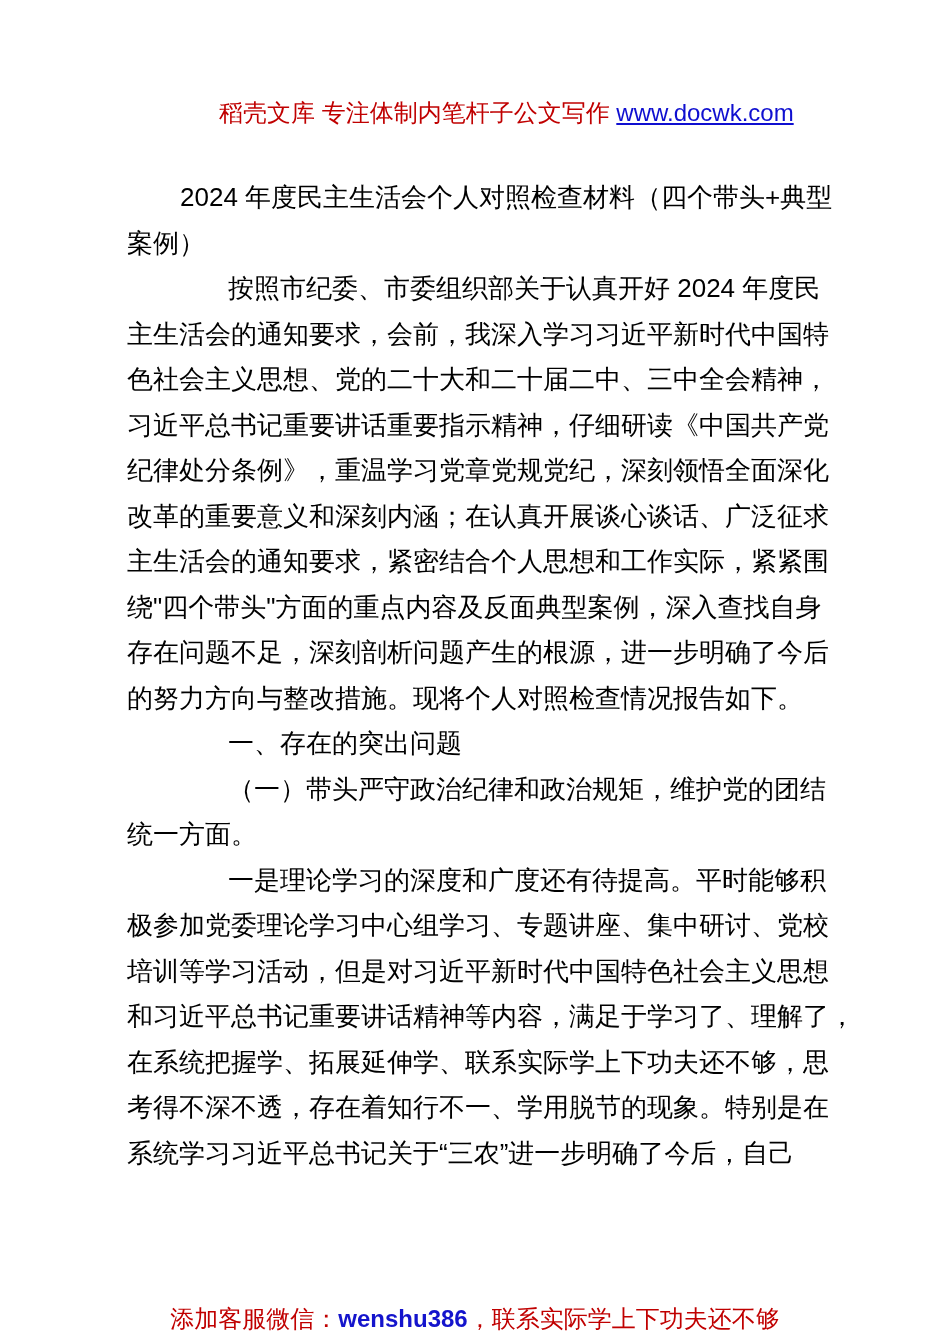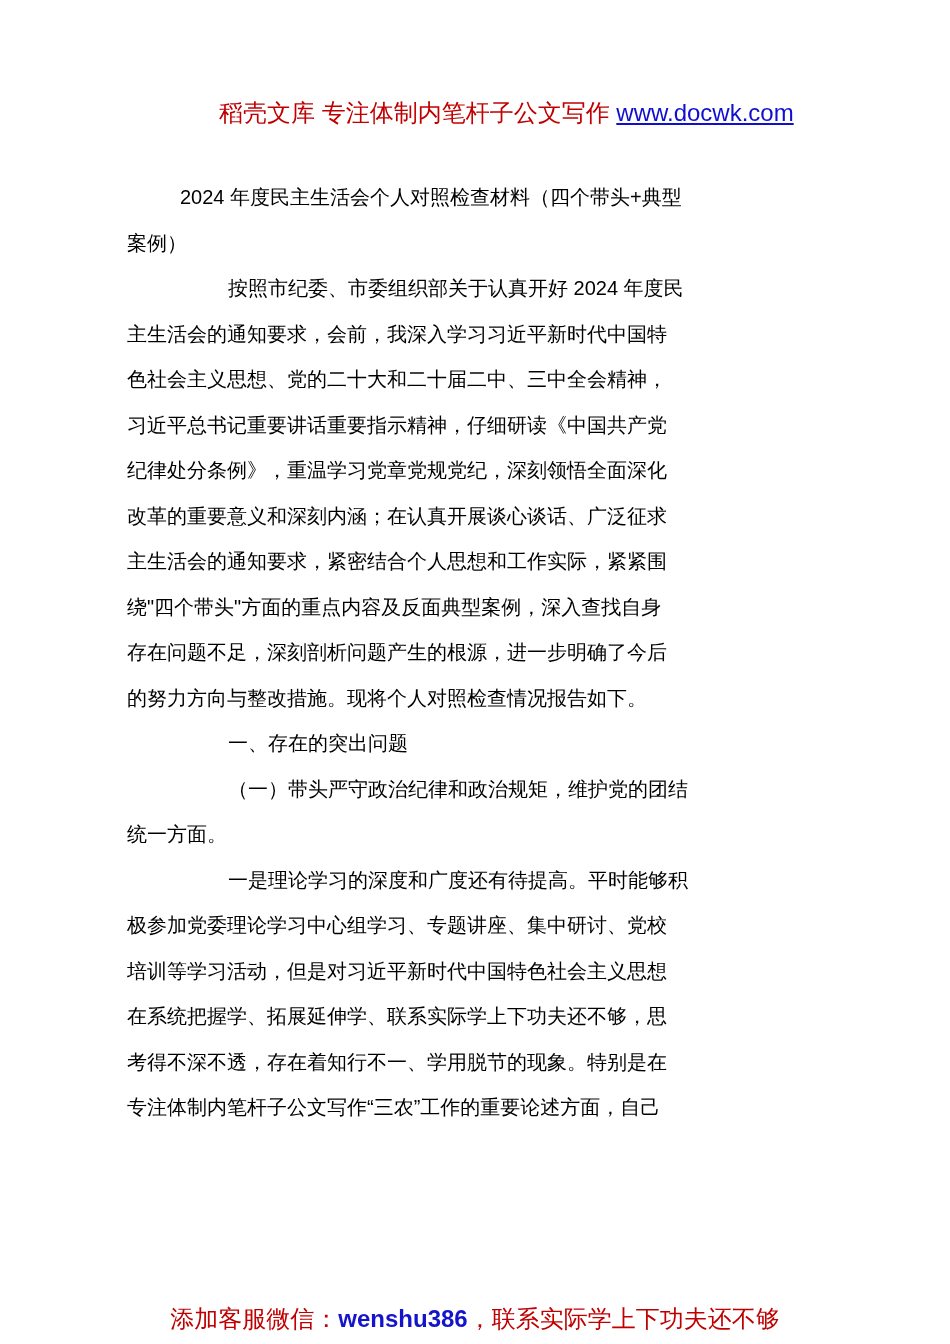--- a/index.html
+++ b/index.html
@@ -31,21 +31,21 @@
     color: var(--link-blue, #0000cc);
     text-decoration: underline;
     cursor: pointer;
   }
   
   .doc-body {
     position: absolute;
     top: 175px;
     left: 127px;
     width: 712px;
-    font-size: 20px;
+    font-size: 26px;
     color: var(--text-black, #000000);
   }
   .doc-line {
     height: 45.5px;
     line-height: 45.5px;
     white-space: pre;
   }
   .ind-title { padding-left: 53px; }
   .ind-para  { padding-left: 101px; }
   
@@ -84,23 +84,24 @@
       <div class="doc-line">主生活会的通知要求，紧密结合个人思想和工作实际，紧紧围</div>
       <div class="doc-line">绕"四个带头"方面的重点内容及反面典型案例，深入查找自身</div>
       <div class="doc-line">存在问题不足，深刻剖析问题产生的根源，进一步明确了今后</div>
       <div class="doc-line">的努力方向与整改措施。现将个人对照检查情况报告如下。</div>
       <div class="doc-line ind-para">一、存在的突出问题</div>
       <div class="doc-line ind-para">（一）带头严守政治纪律和政治规矩，维护党的团结</div>
       <div class="doc-line">统一方面。</div>
       <div class="doc-line ind-para">一是理论学习的深度和广度还有待提高。平时能够积</div>
       <div class="doc-line">极参加党委理论学习中心组学习、专题讲座、集中研讨、党校</div>
       <div class="doc-line">培训等学习活动，但是对习近平新时代中国特色社会主义思想</div>
+      <div class="doc-line">和习近平总书记重要讲话精神等内容，满足于学习了、理解了，</div>
       <div class="doc-line">在系统把握学、拓展延伸学、联系实际学上下功夫还不够，思</div>
       <div class="doc-line">考得不深不透，存在着知行不一、学用脱节的现象。特别是在</div>
-      <div class="doc-line">专注体制内笔杆子公文写作“三农”工作的重要论述方面，自己</div>
+      <div class="doc-line">系统学习习近平总书记关于“三农”进一步明确了今后，自己</div>
     </div>
 
   <div class="doc-footer">
     <div><span class="f-red">添加客服微信：</span><span class="f-id">wenshu386</span><span class="f-red">，联系实际学上下功夫还不够</span></div>
     
   </div>
 
 </div>
 
 </body></html>

